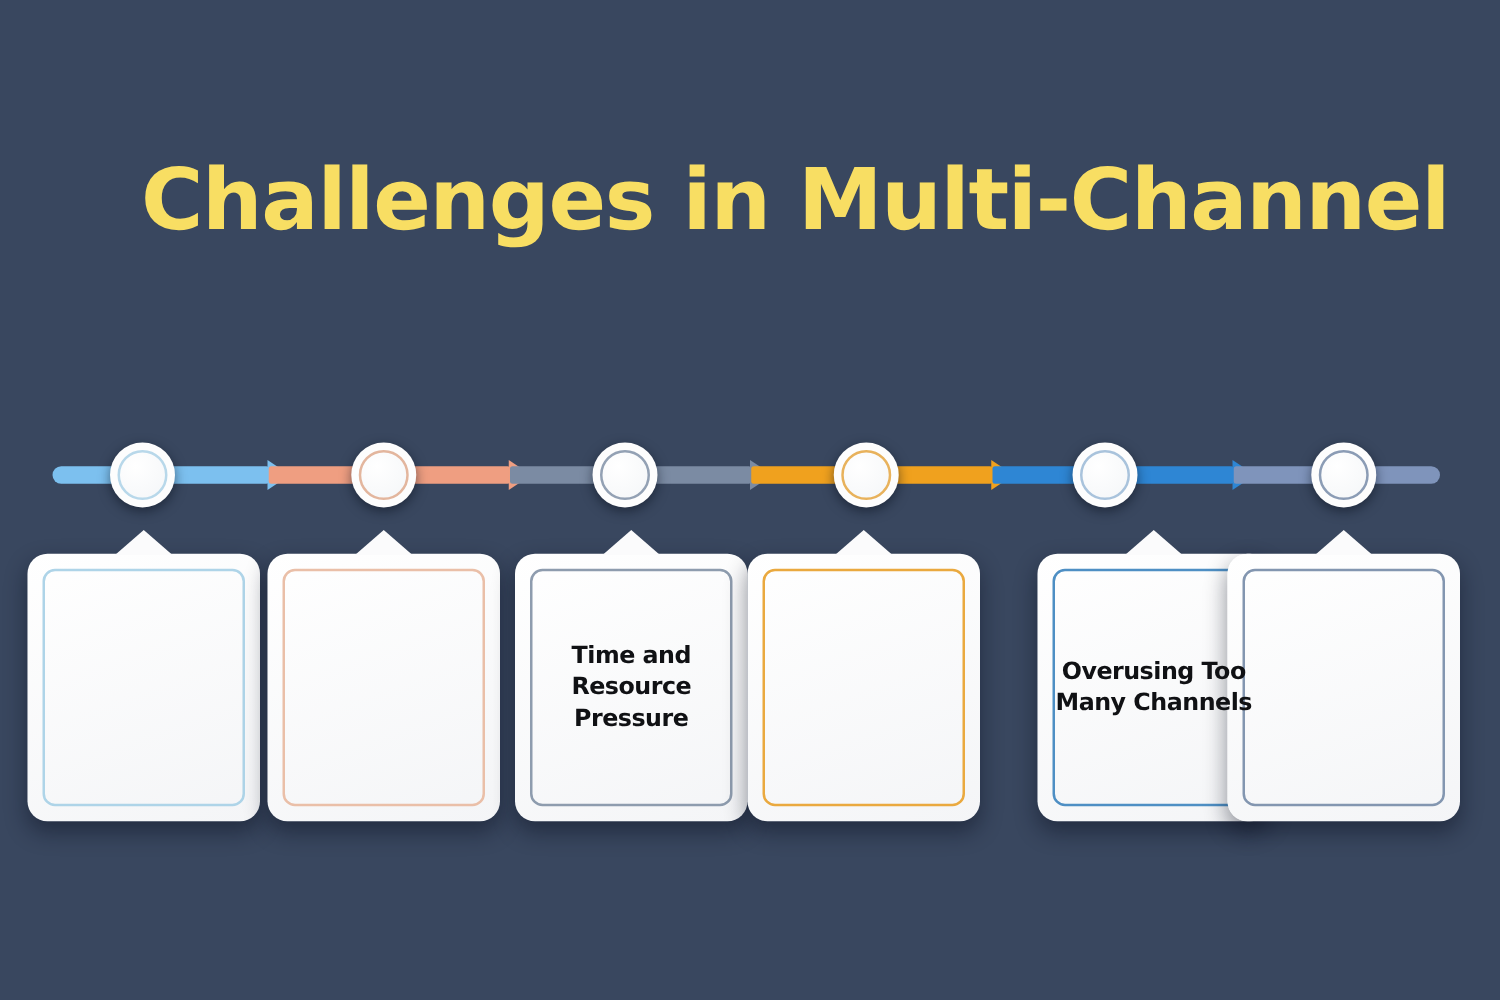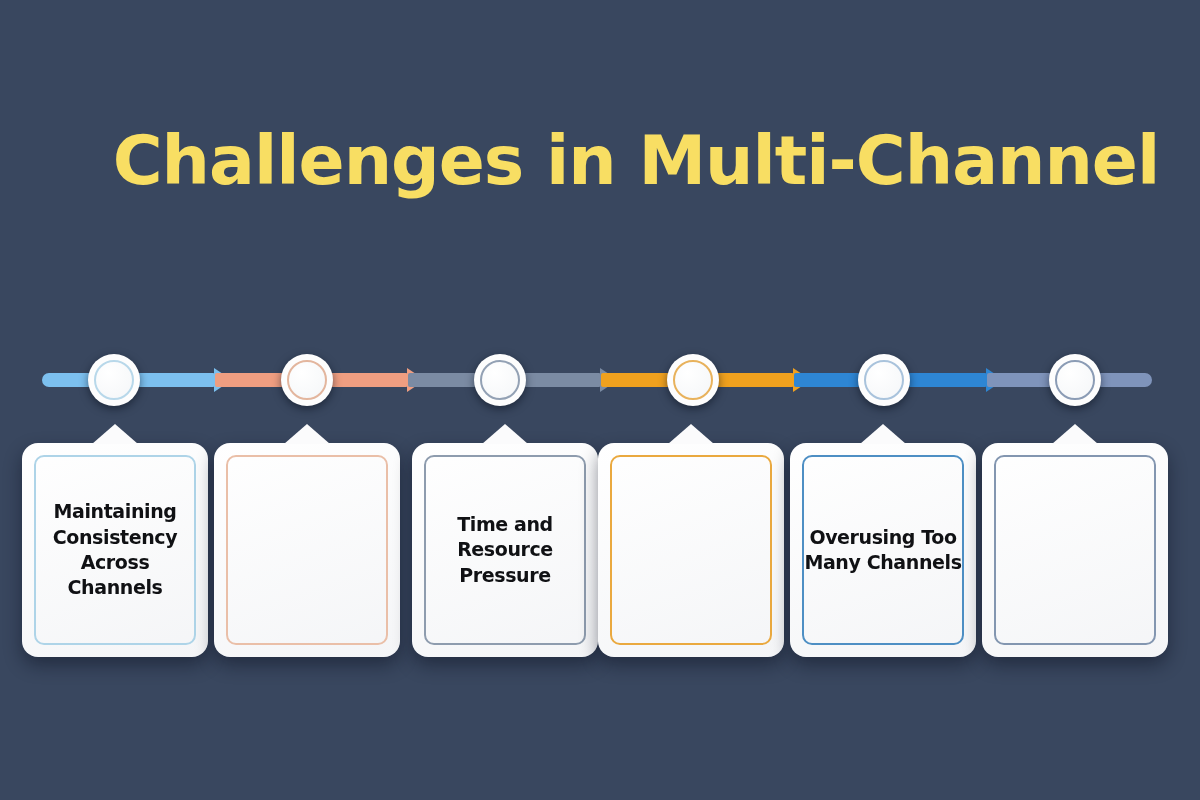--- a/index.html
+++ b/index.html
@@ -200,36 +200,35 @@
       </div>
       <div class="node" style="left: 1049px; color: rgb(139, 156, 181);">
         <div class="inner-ring"></div>
       </div>
     </div>
 
   <div id="card-list">
       <div class="card" style="left: 22px; color: rgb(174, 212, 232);">
         <div class="pointer"></div>
         <div class="frame"></div>
-        <div class="card-label">Maintaining Consistency Across Channels</div>
       </div>
       <div class="card" style="left: 214px; color: rgb(234, 191, 168);">
         <div class="pointer"></div>
         <div class="frame"></div>
       </div>
       <div class="card" style="left: 412px; color: rgb(142, 156, 174);">
         <div class="pointer"></div>
         <div class="frame"></div>
         <div class="card-label">Time and Resource Pressure</div>
       </div>
       <div class="card" style="left: 598px; color: rgb(234, 169, 63);">
         <div class="pointer"></div>
         <div class="frame"></div>
       </div>
-      <div class="card" style="left: 790px; color: rgb(78, 143, 196);">
+      <div class="card" style="left: 830px; color: rgb(78, 143, 196);">
         <div class="pointer"></div>
         <div class="frame"></div>
         <div class="card-label">Overusing Too Many Channels</div>
       </div>
       <div class="card" style="left: 982px; color: rgb(131, 150, 176);">
         <div class="pointer"></div>
         <div class="frame"></div>
       </div>
     </div>
 

